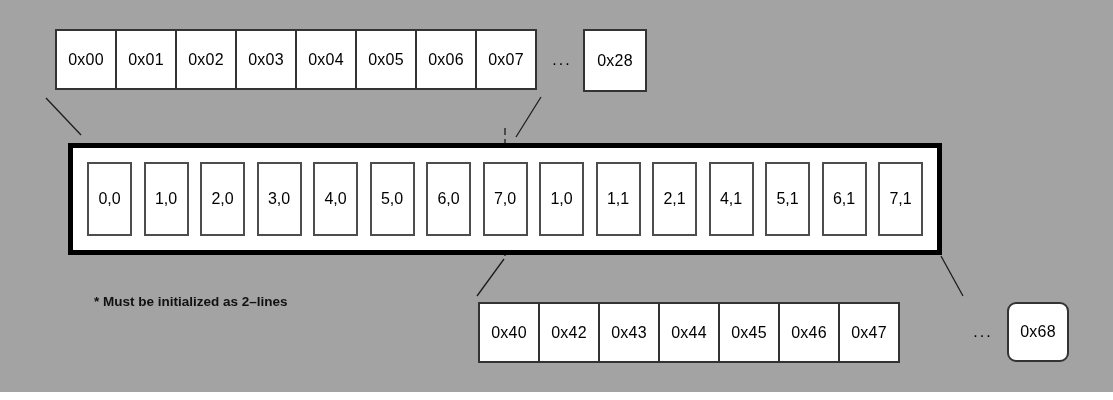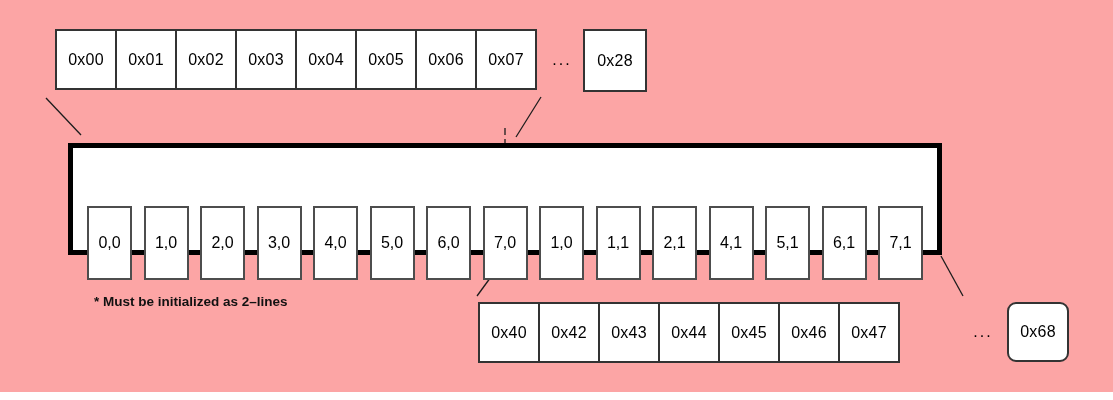--- a/index.html
+++ b/index.html
@@ -5,21 +5,21 @@
   html, body {
     margin: 0;
     padding: 0;
     background: #ffffff;
     font-family: "Liberation Sans", sans-serif;
   }
   .canvas {
     position: relative;
     width: 1113px;
     height: 392px;
-    background: #fca5a5;
+    background: #a3a3a3;
     overflow: hidden;
     color: #000000;
   }
   .overlay {
     position: absolute;
     left: 0; top: 0;
     width: 1113px;
     height: 400px;
     pointer-events: none;
   }
@@ -67,21 +67,20 @@
     border: 5px solid #000000;
     background: #ffffff;
   }
   .cells {
     height: 100%;
     box-sizing: border-box;
     display: flex;
     align-items: center;
     justify-content: space-between;
     padding: 16px 14px;
-    margin-top: 44px;
   }
   .cell {
     box-sizing: border-box;
     width: 45px;
     height: 74px;
     border: 2px solid #4d4d4d;
     background: #ffffff;
     display: flex;
     align-items: center;
     justify-content: center;

